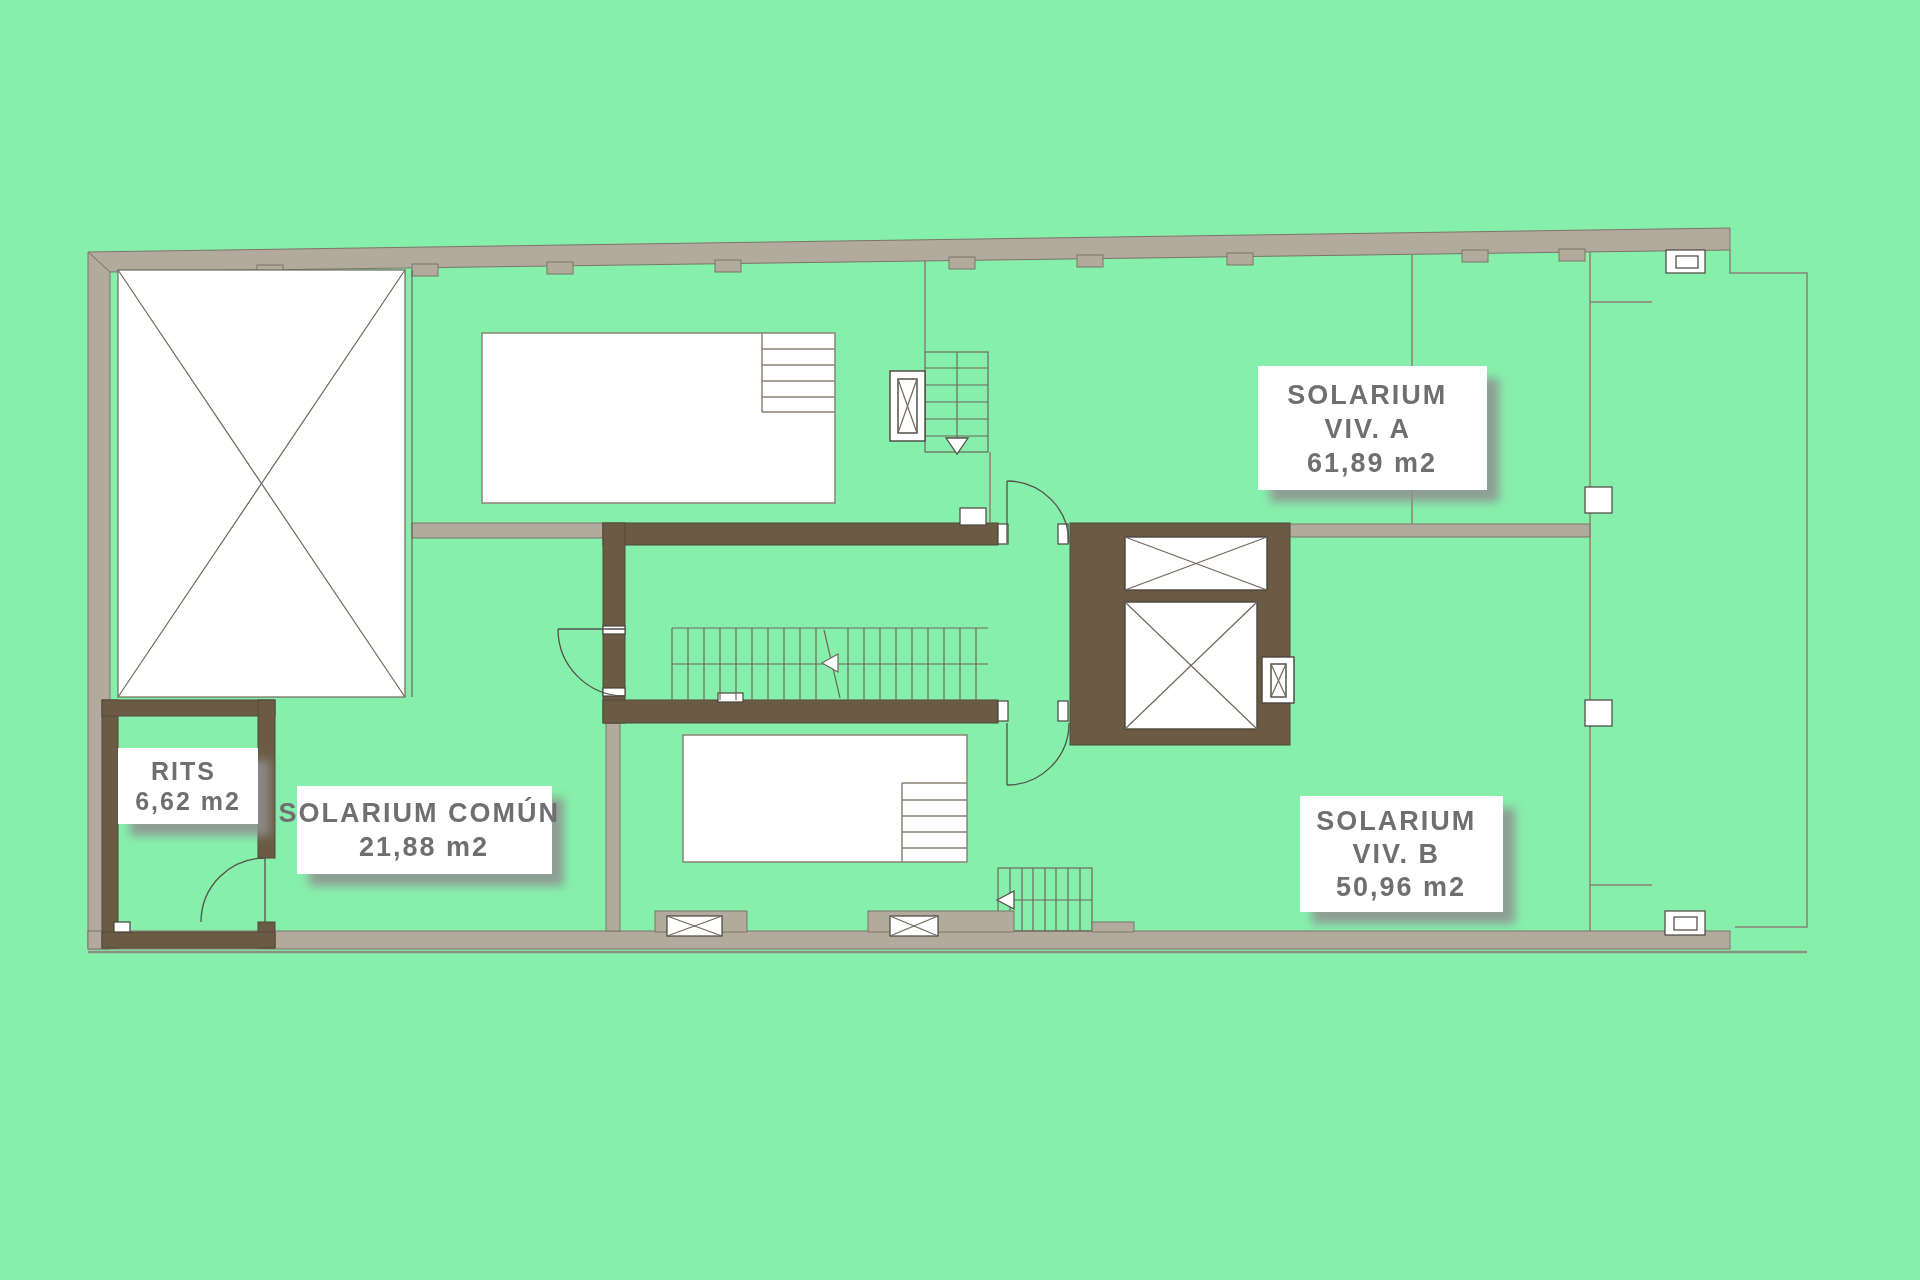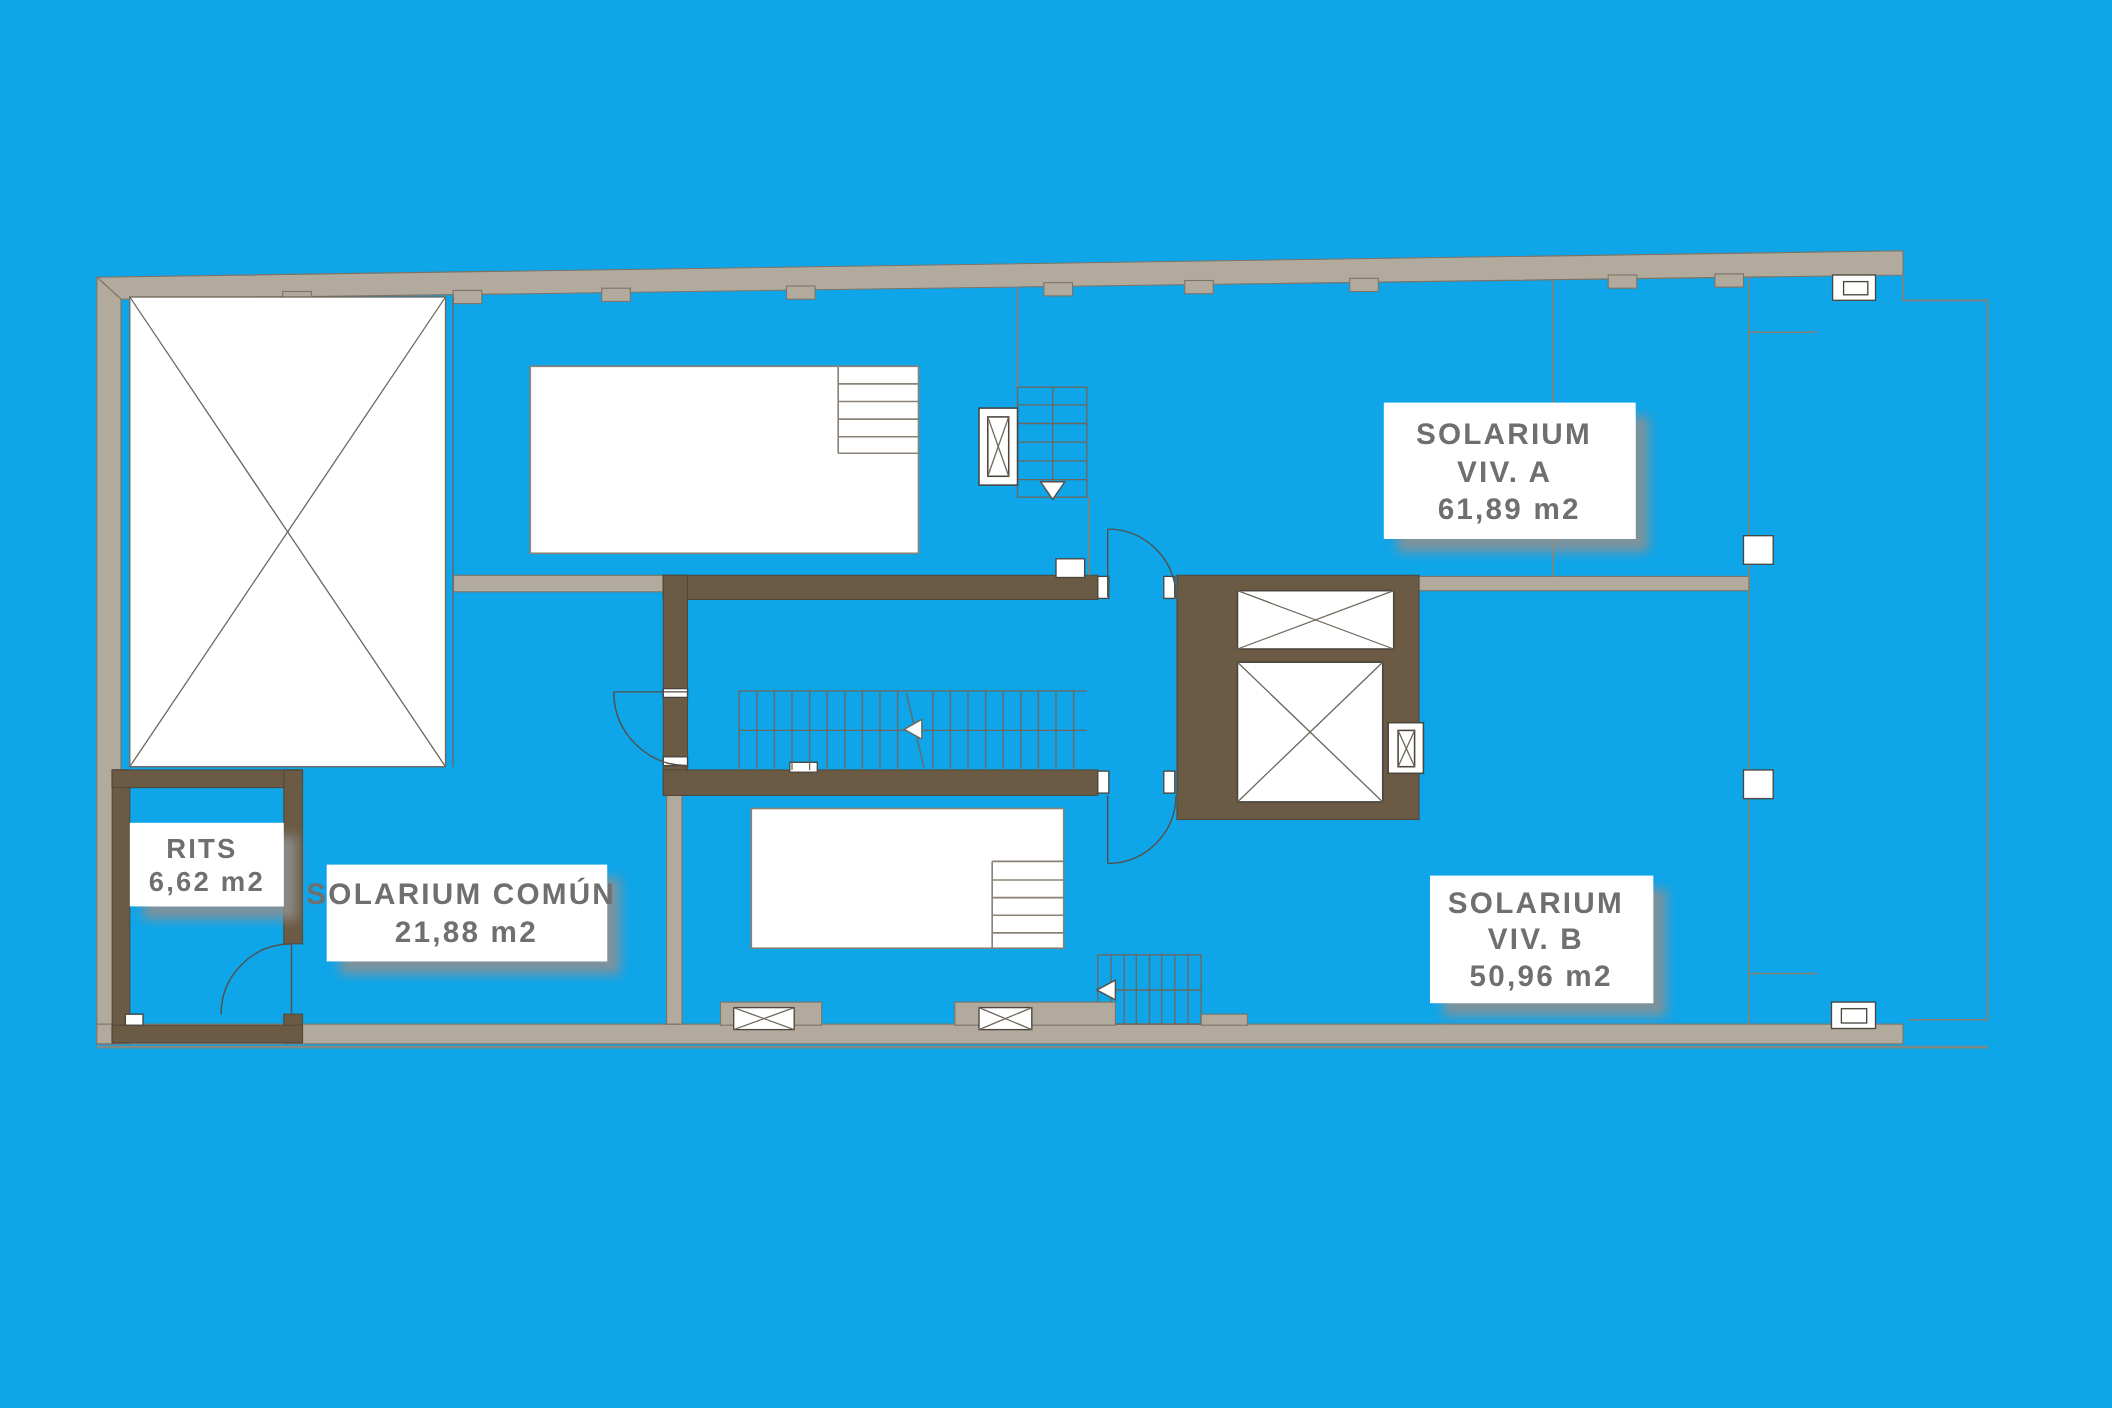--- a/index.html
+++ b/index.html
@@ -1,16 +1,16 @@
 <!DOCTYPE html>
 <html><head>
 <meta charset="utf-8">
 <style>
   html,body{margin:0;padding:0;background:#ffffff;}
-  .canvas{position:relative;width:1920px;height:1280px;background:#0ea5e9;overflow:hidden;
+  .canvas{position:relative;width:1920px;height:1280px;background:#86efac;overflow:hidden;
           font-family:"Liberation Sans", sans-serif;}
   svg{position:absolute;left:0;top:0;}
   .taupe{fill:#b3aa9e;stroke:#7d7467;stroke-width:1;}
   .brown{fill:#6b5b44;stroke:#53483a;stroke-width:1;}
   .thin{stroke:#8a8274;stroke-width:1.5;fill:none;}
   .thin2{stroke:#6f675c;stroke-width:1.2;fill:none;}
   .dark{stroke:#4a443c;stroke-width:1.4;fill:#ffffff;}
   .door{stroke:#55504a;stroke-width:1.3;fill:none;}
   .whitebox{fill:#ffffff;stroke:#4a443c;stroke-width:1.2;}
   .labelbox{fill:#ffffff;}

